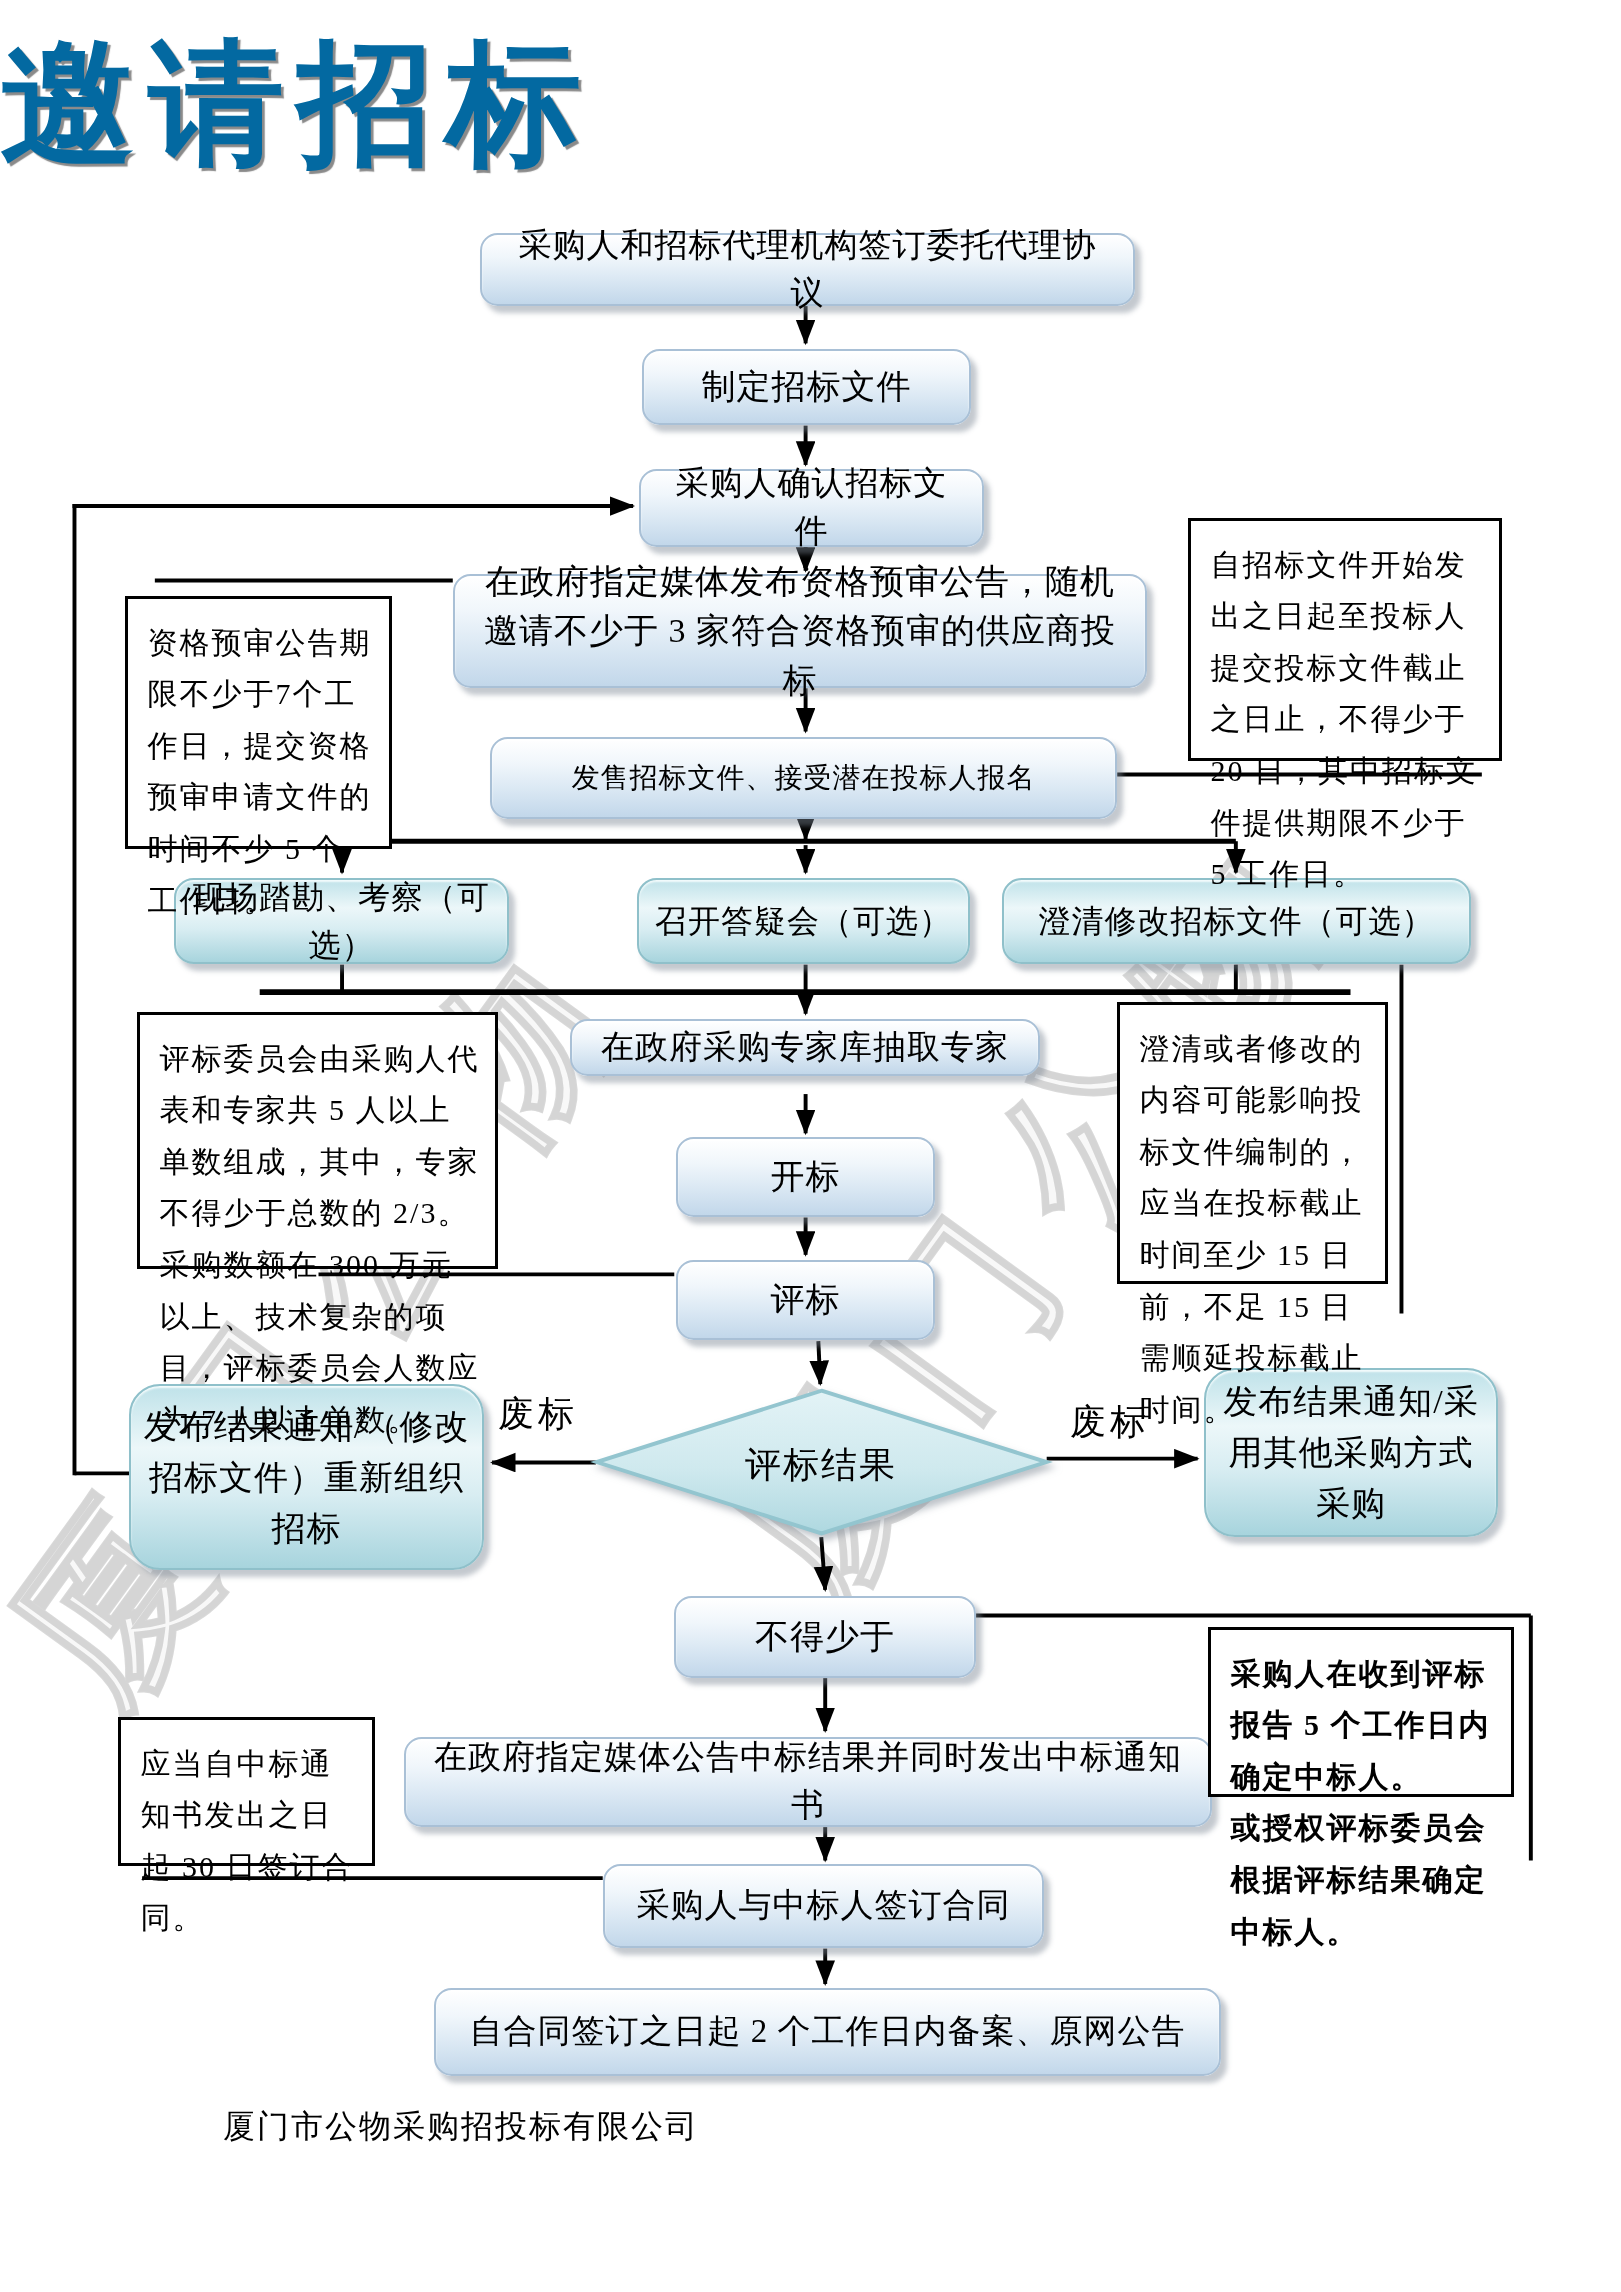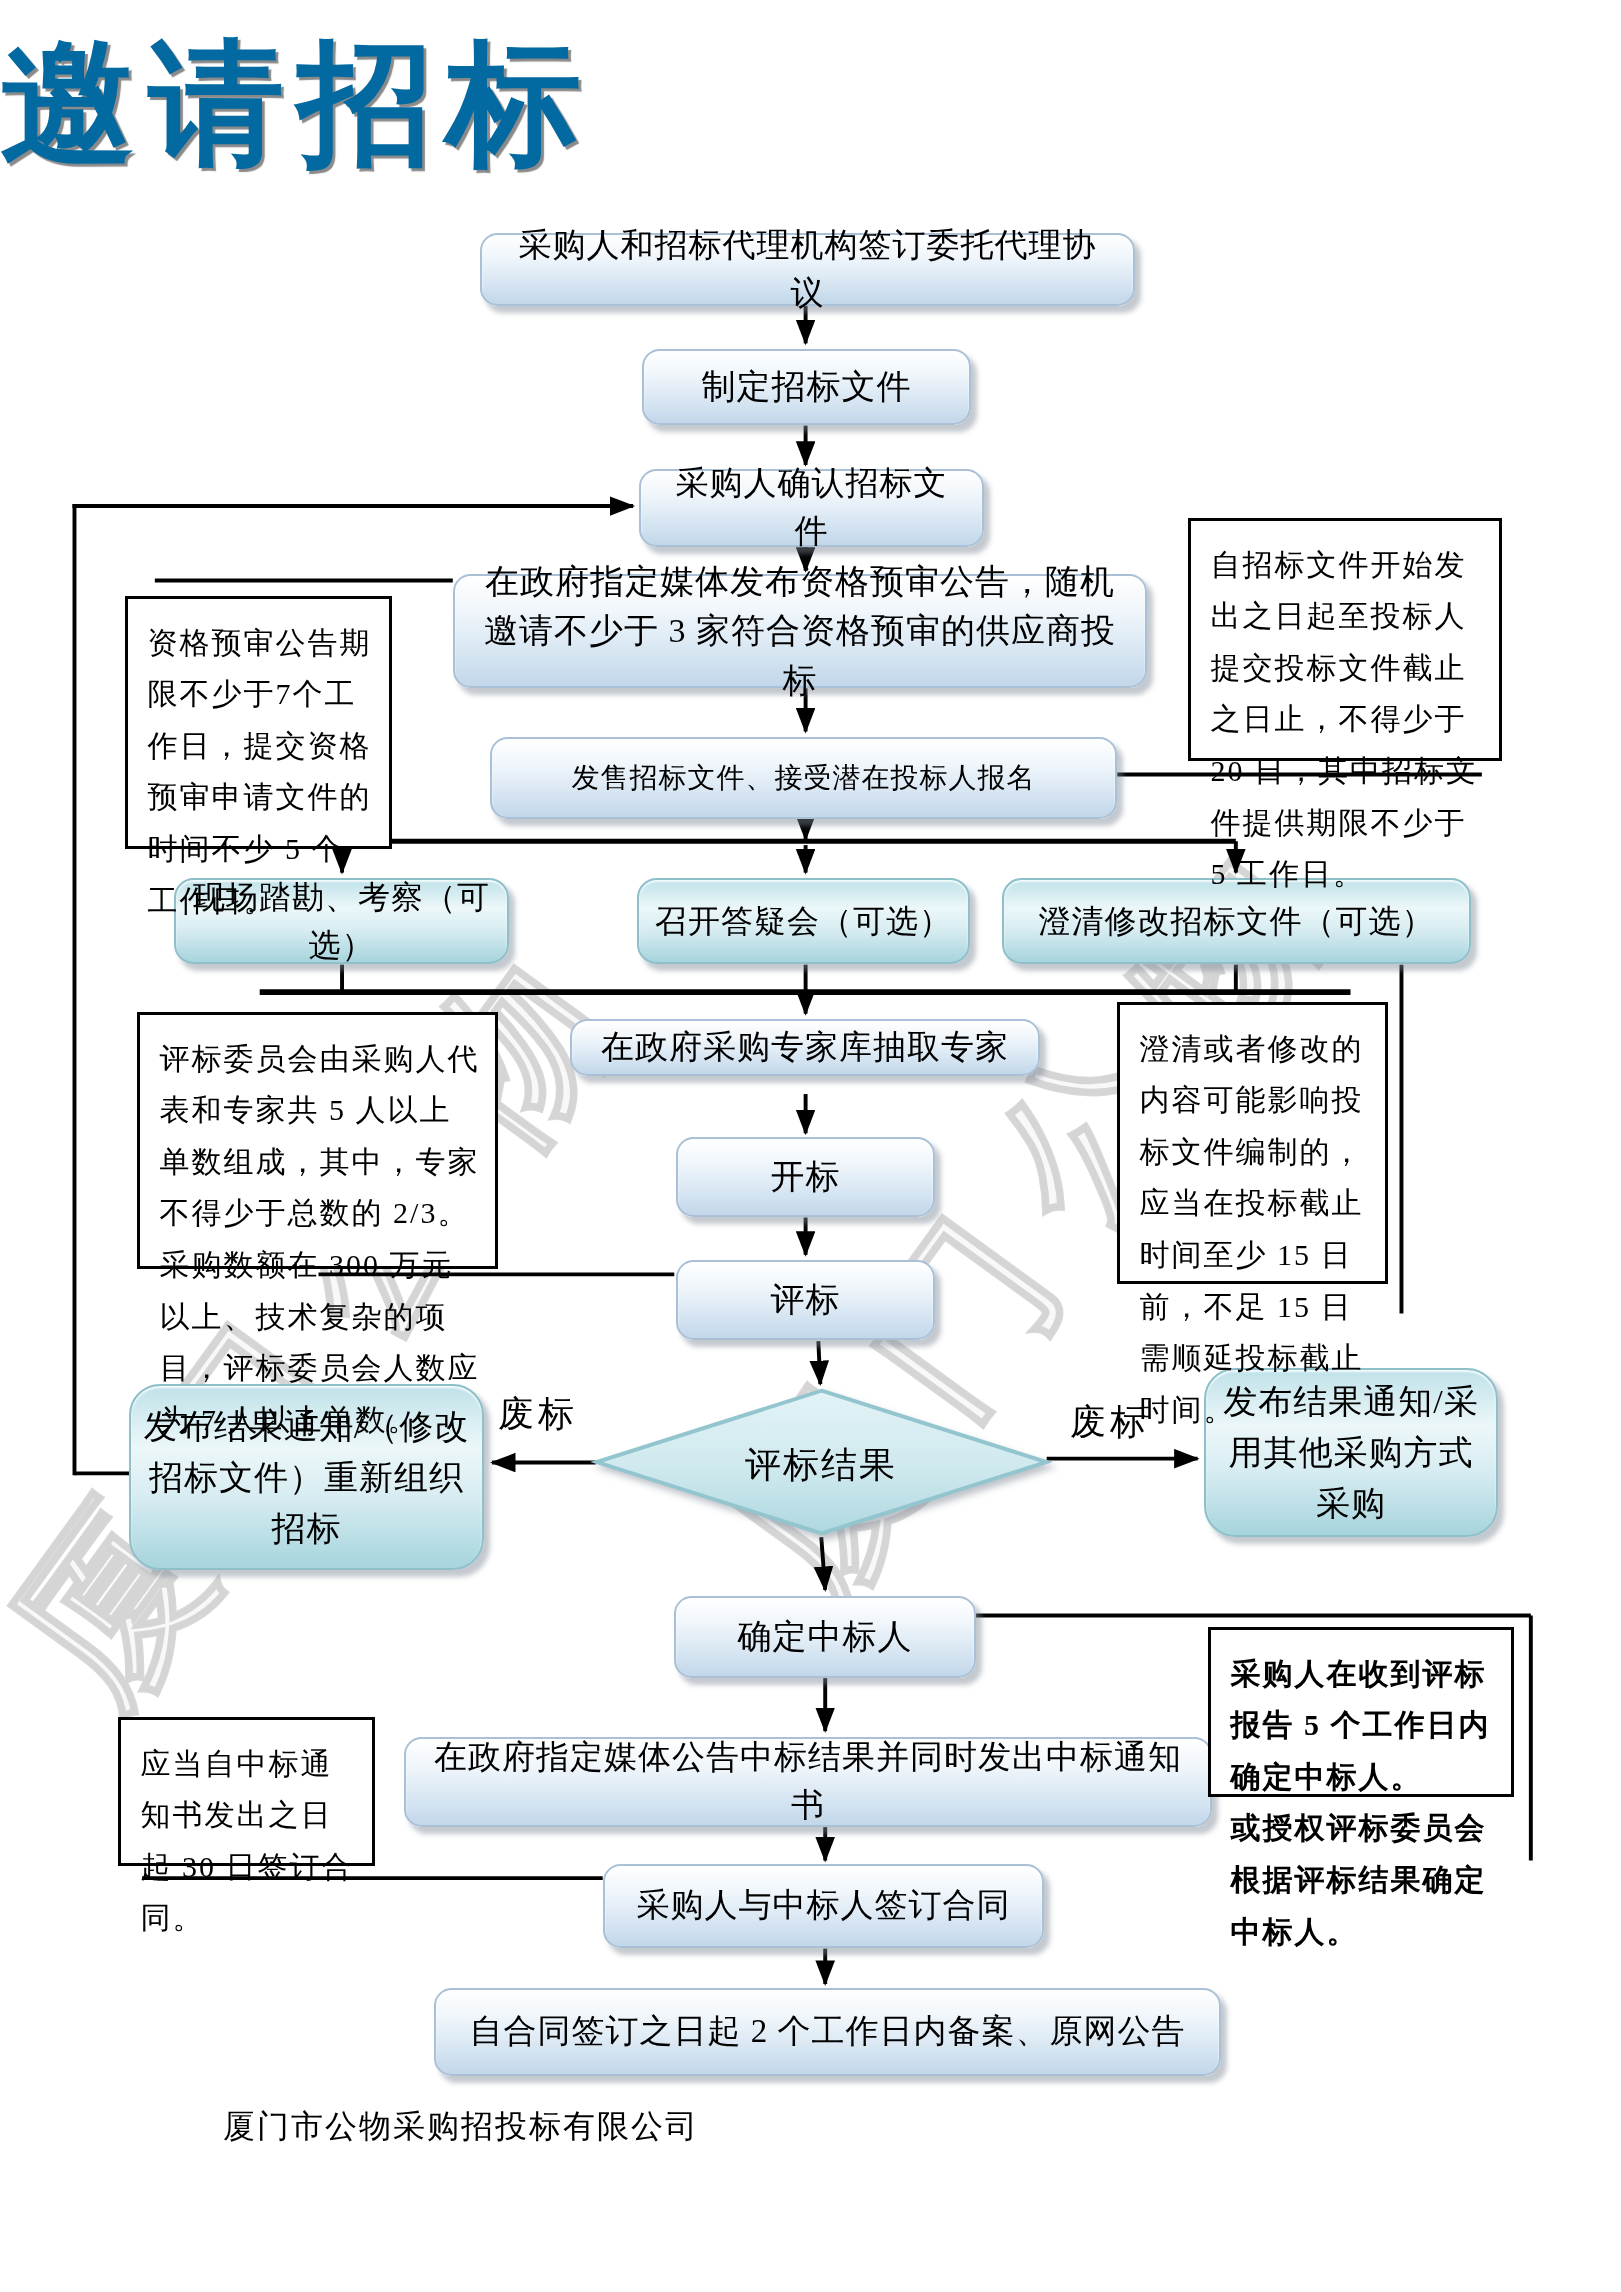--- a/index.html
+++ b/index.html
@@ -156,21 +156,21 @@
     <polygon points="268,14 498,87 268,160 38,87" fill="url(#dg)" stroke="#93c5cf" stroke-width="4"></polygon>
   </svg>
   <div class="diamond-label">评标结果</div>
 
   <div class="fail-label fail-left">废标</div>
   <div class="fail-label fail-right">废标</div>
 
   <div class="obox rbox" style="left:129px;top:1384px;width:355px;height:186px;font-size:34px;">发布结果通知/（修改招标文件）重新组织招标</div>
   <div class="obox rbox" style="left:1204px;top:1368px;width:294px;height:169px;font-size:34px;">发布结果通知/采用其他采购方式采购</div>
 
-  <div class="pbox" style="left:674px;top:1596px;width:302px;height:82px;">确定中标人</div>
+  <div class="pbox" style="left:674px;top:1596px;width:302px;height:82px;">不得少于</div>
 
   <div class="pbox" style="left:404px;top:1737px;width:808px;height:90px;font-size:33px;">在政府指定媒体公告中标结果并同时发出中标通知书</div>
 
   <div class="pbox" style="left:603px;top:1864px;width:441px;height:84px;font-size:33px;">采购人与中标人签订合同</div>
 
   <div class="pbox" style="left:434px;top:1988px;width:787px;height:88px;font-size:33px;">自合同签订之日起 2 个工作日内备案、原网公告</div>
 
   <div class="note" style="left:125px;top:596px;width:267px;height:253px;">资格预审公告期限不少于7个工作日，提交资格预审申请文件的时间不少 5 个工作日。</div>
 
   <div class="note" style="left:1188px;top:518px;width:314px;height:243px;">自招标文件开始发出之日起至投标人提交投标文件截止之日止，不得少于 20 日，其中招标文件提供期限不少于 5 工作日。</div>

